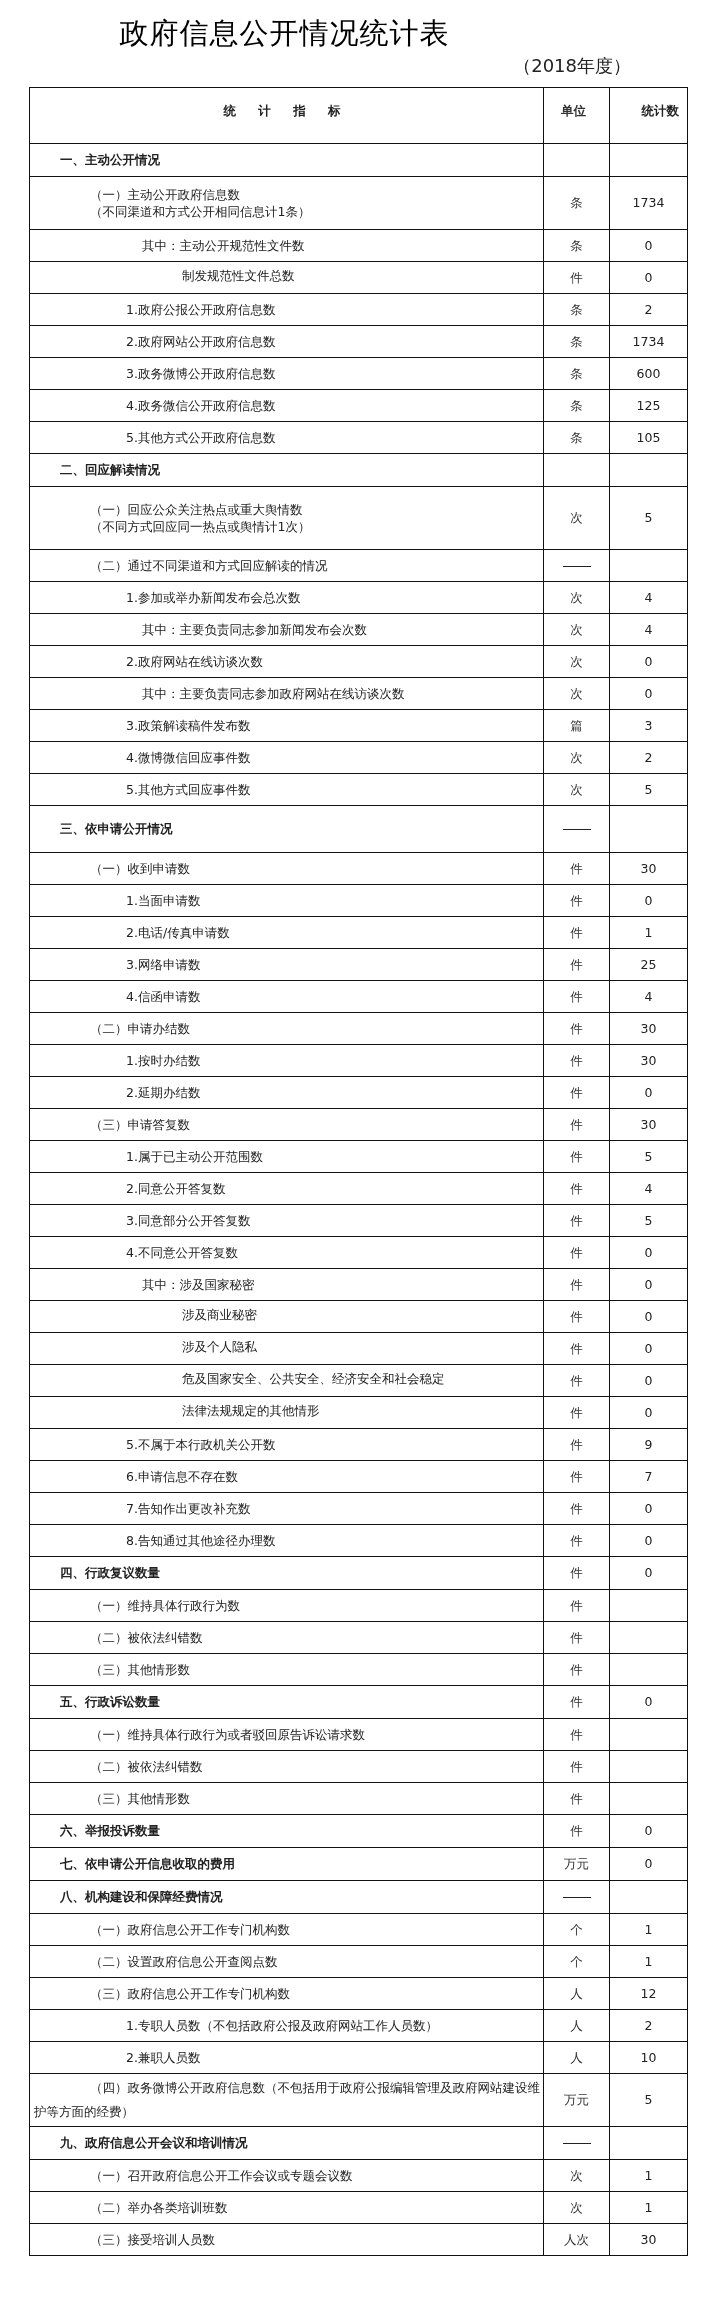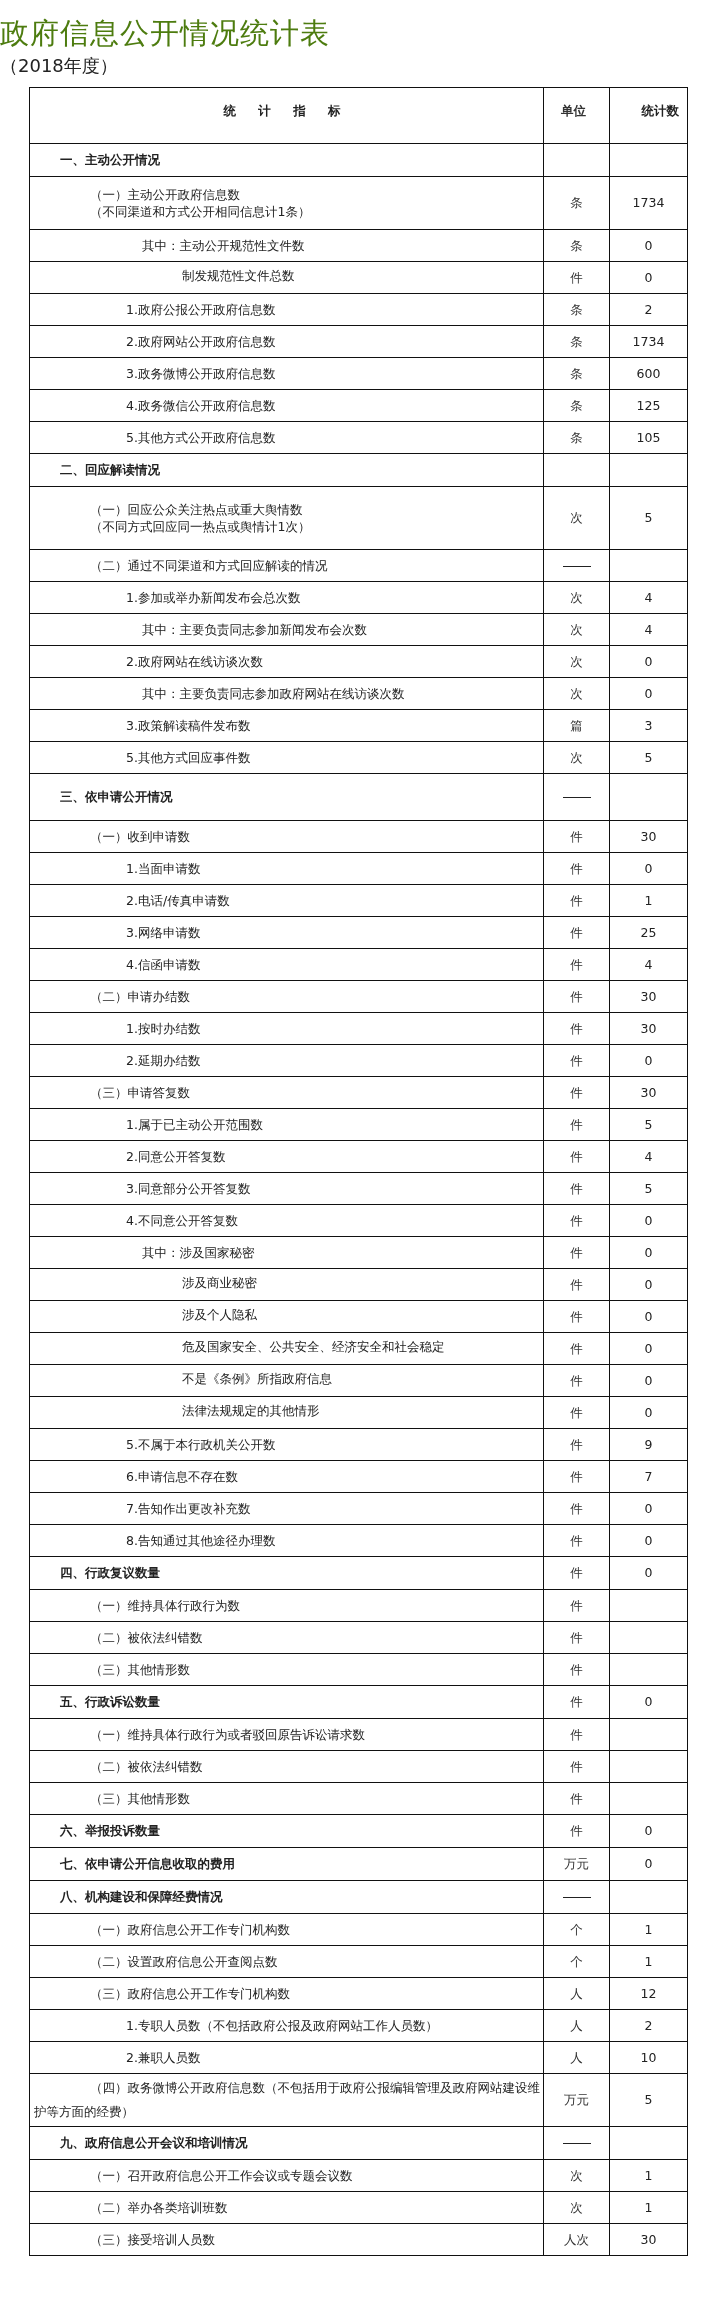--- a/index.html
+++ b/index.html
@@ -1,18 +1,18 @@
 <!DOCTYPE html>
 <html><head>
 <meta charset="utf-8">
 <style>
   html,body{margin:0;padding:0;background:#ffffff;}
   body{width:713px;height:2317px;position:relative;overflow:hidden;font-family:"DejaVu Sans","Liberation Sans",sans-serif;color:#222;}
-  .title{position:absolute;left:0;width:569px;top:14px;text-align:left;font-size:29px;letter-spacing:1px;color:#4d7c0f;}
-  .subtitle{position:absolute;left:0;width:631px;top:54px;text-align:left;font-size:18px;color:#222;}
+  .title{position:absolute;left:0;width:569px;top:14px;text-align:center;font-size:29px;letter-spacing:1px;color:#000000;}
+  .subtitle{position:absolute;left:0;width:631px;top:54px;text-align:right;font-size:18px;color:#222;}
   table{position:absolute;left:29px;top:87px;width:658px;border-collapse:collapse;table-layout:fixed;}
   td{border:1px solid #111;font-size:12.5px;padding:0;vertical-align:middle;line-height:1.4;}
   col.c1{width:514px;} col.c2{width:66px;} col.c3{width:78px;}
   tr.hdr td{height:41px;font-weight:bold;vertical-align:top;padding-top:14px;}
   tr.hdr td.ind{text-align:center;letter-spacing:9px;}
   tr.hdr td.unit{text-align:center;padding-right:6px;}
   tr.hdr td.cnt{text-align:right;padding-right:8px;}
   tr.r td{height:31px;}
   tr.tall td{height:52px;}
   tr.tall2 td{height:62px;}
@@ -131,20 +131,25 @@
         <td class="ind l3">其中：主要负责同志参加政府网站在线访谈次数</td>
         <td class="unit">次</td>
         <td class="cnt">0</td>
       </tr>
       <tr class="r">
         <td class="ind l2">3.政策解读稿件发布数</td>
         <td class="unit">篇</td>
         <td class="cnt">3</td>
       </tr>
       <tr class="r">
+        <td class="ind l2">4.微博微信回应事件数</td>
+        <td class="unit">次</td>
+        <td class="cnt">2</td>
+      </tr>
+      <tr class="r">
         <td class="ind l2">5.其他方式回应事件数</td>
         <td class="unit">次</td>
         <td class="cnt">5</td>
       </tr>
       <tr class="sec tall">
         <td class="ind " style="font-weight: bold; padding-left: 30px;">三、依申请公开情况</td>
         <td class="unit" style="vertical-align: top; padding-top: 14px;"><span class="dash"></span></td>
         <td class="cnt"></td>
       </tr>
       <tr class="r">
@@ -222,25 +227,20 @@
         <td class="unit">件</td>
         <td class="cnt">0</td>
       </tr>
       <tr class="r">
         <td class="ind l4">涉及个人隐私</td>
         <td class="unit">件</td>
         <td class="cnt">0</td>
       </tr>
       <tr class="r">
         <td class="ind l4">危及国家安全、公共安全、经济安全和社会稳定</td>
-        <td class="unit">件</td>
-        <td class="cnt">0</td>
-      </tr>
-      <tr class="r">
-        <td class="ind l4">不是《条例》所指政府信息</td>
         <td class="unit">件</td>
         <td class="cnt">0</td>
       </tr>
       <tr class="r">
         <td class="ind l4">法律法规规定的其他情形</td>
         <td class="unit">件</td>
         <td class="cnt">0</td>
       </tr>
       <tr class="r">
         <td class="ind l2">5.不属于本行政机关公开数</td>

